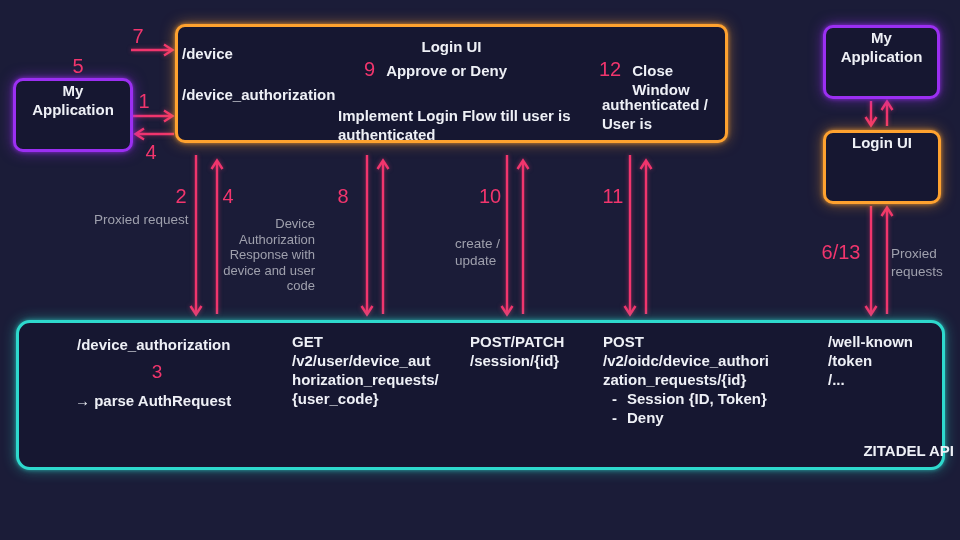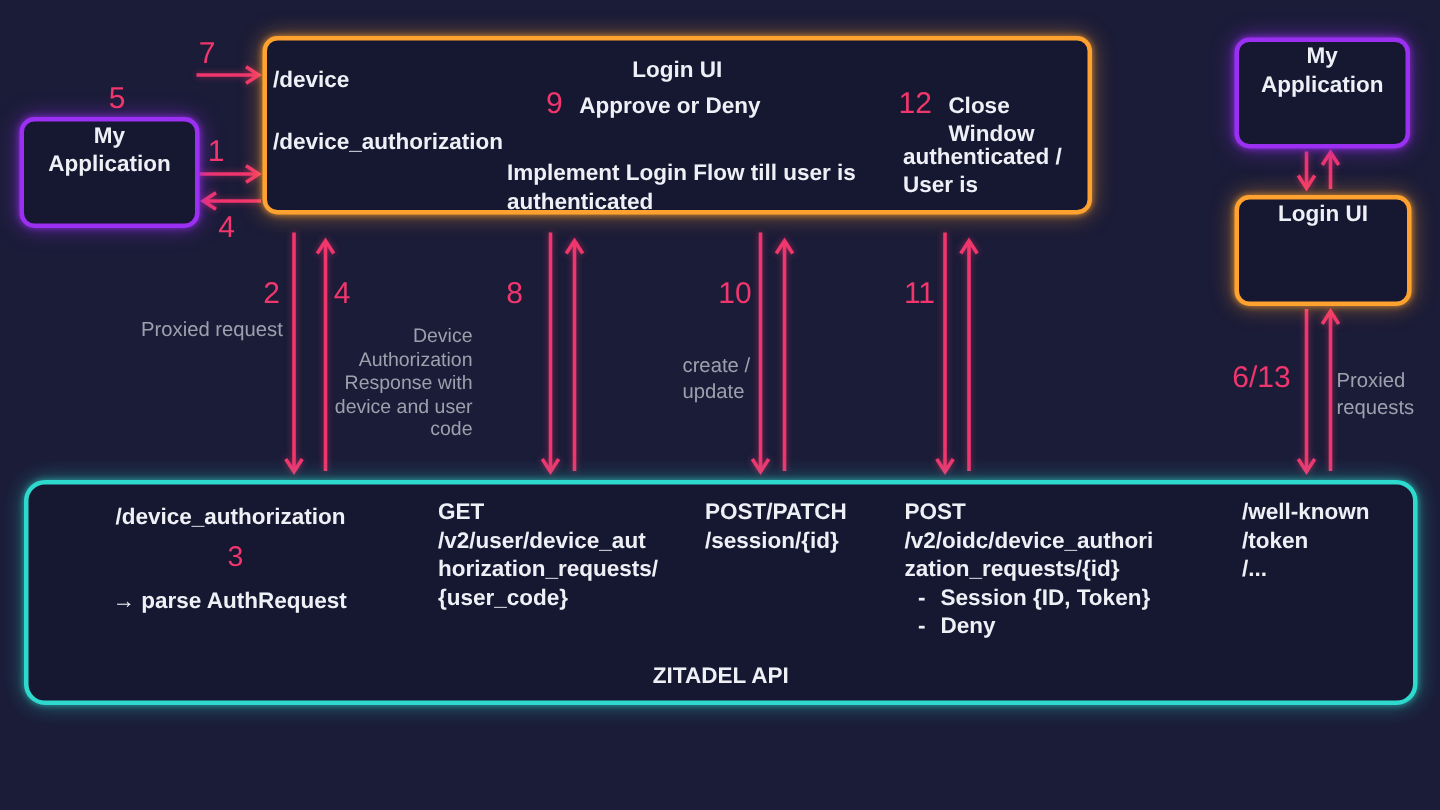--- a/index.html
+++ b/index.html
@@ -120,21 +120,21 @@
     </div>
     <div class="abs wlabel" style="left:593px;top:85px;display:flex;gap:10px;">
       <span>-</span>
       <span>Deny</span>
     </div>
     <div class="abs wlabel apicol" style="left:809px;top:9px;">
         <div>/well-known</div>
         <div>/token</div>
         <div>/...</div>
       </div>
-    <div class="abs wlabel" style="left:0;top:118px;width:923px;text-align:center;">ZITADEL API</div>
+    <div class="abs wlabel" style="left:0;top:118px;width:923px;text-align:right;padding-left:12px;">ZITADEL API</div>
   </div>
 
   <div class="abs num" style="left:128px;top:26px;width:20px;">7</div>
   <div class="abs num" style="left:68px;top:56px;width:20px;">5</div>
   <div class="abs num" style="left:134px;top:91px;width:20px;">1</div>
   <div class="abs num" style="left:141px;top:142px;width:20px;">4</div>
   <div class="abs num" style="left:170px;top:186px;width:22px;">2</div>
   <div class="abs num" style="left:217px;top:186px;width:22px;">4</div>
   <div class="abs num" style="left:332px;top:186px;width:22px;">8</div>
   <div class="abs num" style="left:477px;top:186px;width:26px;">10</div>

